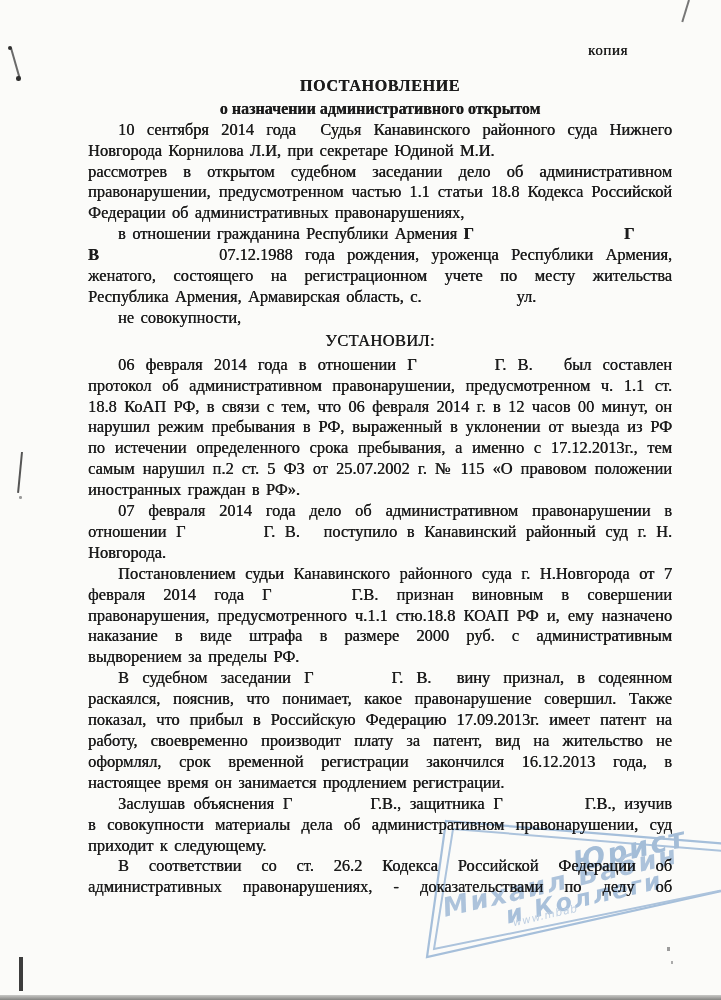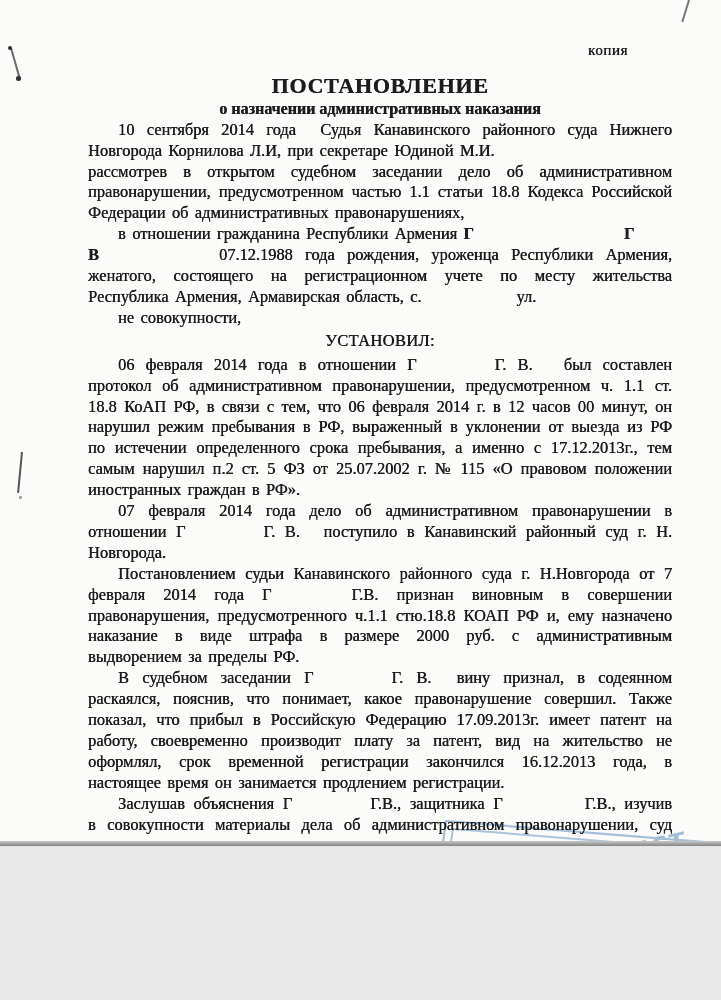--- a/index.html
+++ b/index.html
@@ -1,18 +1,18 @@
 <!DOCTYPE html>
 <html><head>
 <meta charset="utf-8">
 <style>
   html,body{margin:0;padding:0;background:#e8e8e8;}
   .page{
     position:relative;
-    width:721px;height:846px;
+    width:721px;height:1000px;
     margin:0 auto;
     background:#fbfbf9;
     overflow:hidden;
     font-family:"Liberation Serif","DejaVu Serif",serif;
     color:#1c1c1c;
   }
   
   .doc{
     position:absolute;
     left:88px;top:40px;
@@ -23,21 +23,21 @@
   }
   .copy-label{
     text-align:right;
     margin:0 44px 0 0;
     font-size:15px;
     letter-spacing:0.6px;
   }
   .doc-title{
     margin:15px 0 0 0;
     text-align:center;
-    font-size:22px;
+    font-size:16px;
     font-weight:700;
     letter-spacing:0.7px;
   }
   .doc-subtitle{
     margin:2px 0 0 0;
     text-align:center;
     font-size:16px;
     font-weight:700;
   }
   .intro{}
@@ -98,21 +98,21 @@
   }
 </style>
 </head>
 <body>
 
 <div class="page">
 
   <div class="doc">
     <div class="copy-label">копия</div>
     <h1 class="doc-title">ПОСТАНОВЛЕНИЕ</h1>
-    <h2 class="doc-subtitle">о назначении административных наказания</h2>
+    <h2 class="doc-subtitle">о назначении административного открытом</h2>
     <div class="intro">
         <div class="para indent">10 сентября 2014 года <span class="gap" style="width: 12px;"></span>Судья Канавинского районного суда Нижнего Новгорода Корнилова Л.И, при секретаре  Юдиной М.И.</div>
         <div class="para">рассмотрев в открытом судебном заседании дело об административном правонарушении, предусмотренном частью 1.1 статьи 18.8 Кодекса Российской Федерации об административных правонарушениях,</div>
         <div class="para indent">в отношении гражданина Республики Армения <strong>Г</strong><span class="gap" style="width: 150px;"></span><strong>Г</strong><br><strong>В</strong><span class="gap" style="width: 120px;"></span>07.12.1988 года рождения, уроженца Республики Армения, женатого, состоящего на регистрационном учете по месту жительства Республика Армения,  Армавирская область, с.<span class="gap" style="width: 95px;"></span>ул.</div>
         <div class="para indent">не совокупности,</div>
       </div>
     <div class="ustanovil">УСТАНОВИЛ:</div>
     <div class="body-text">
         <div class="para indent">06 февраля 2014 года в отношении Г<span class="gap" style="width: 78px;"></span>Г. В. <span class="gap" style="width: 20px;"></span>был составлен протокол об административном правонарушении, предусмотренном ч. 1.1 ст. 18.8 КоАП РФ, в связи с тем, что 06 февраля  2014 г. в 12 часов 00 минут, он нарушил режим пребывания в РФ, выраженный в уклонении от выезда из РФ по истечении определенного срока пребывания, а именно с 17.12.2013г., тем самым нарушил п.2 ст. 5 ФЗ от 25.07.2002 г. № 115 «О правовом положении иностранных граждан в РФ».</div>
         <div class="para indent">07 февраля 2014 года дело об административном правонарушении в отношении Г<span class="gap" style="width: 78px;"></span>Г. В. <span class="gap" style="width: 14px;"></span>поступило в Канавинский районный суд г. Н. Новгорода.</div>

